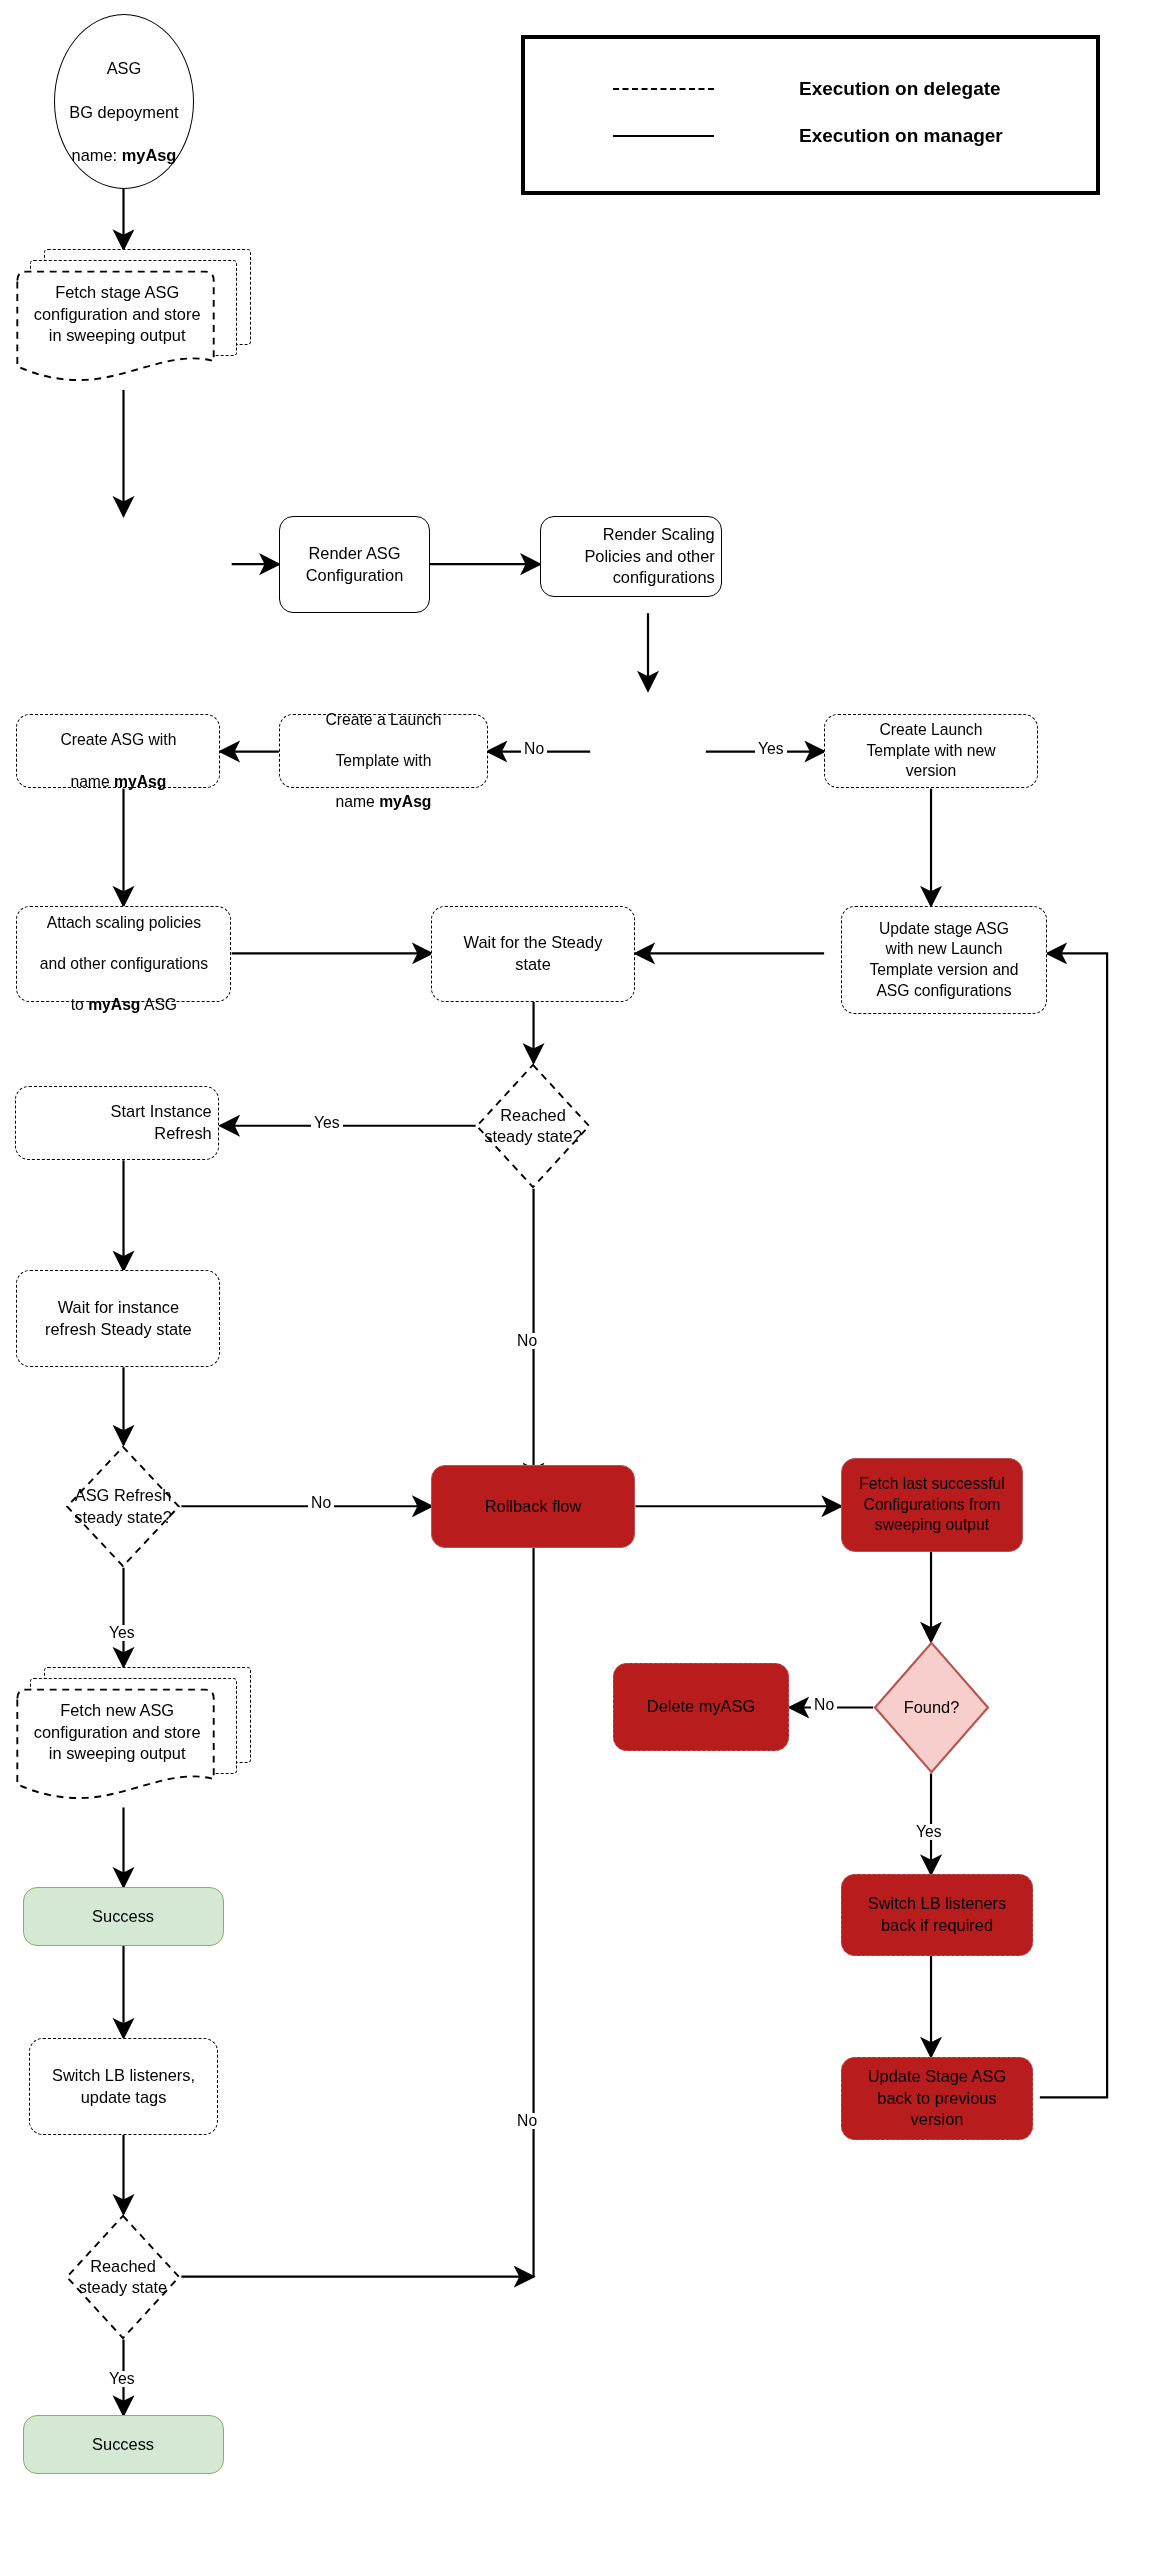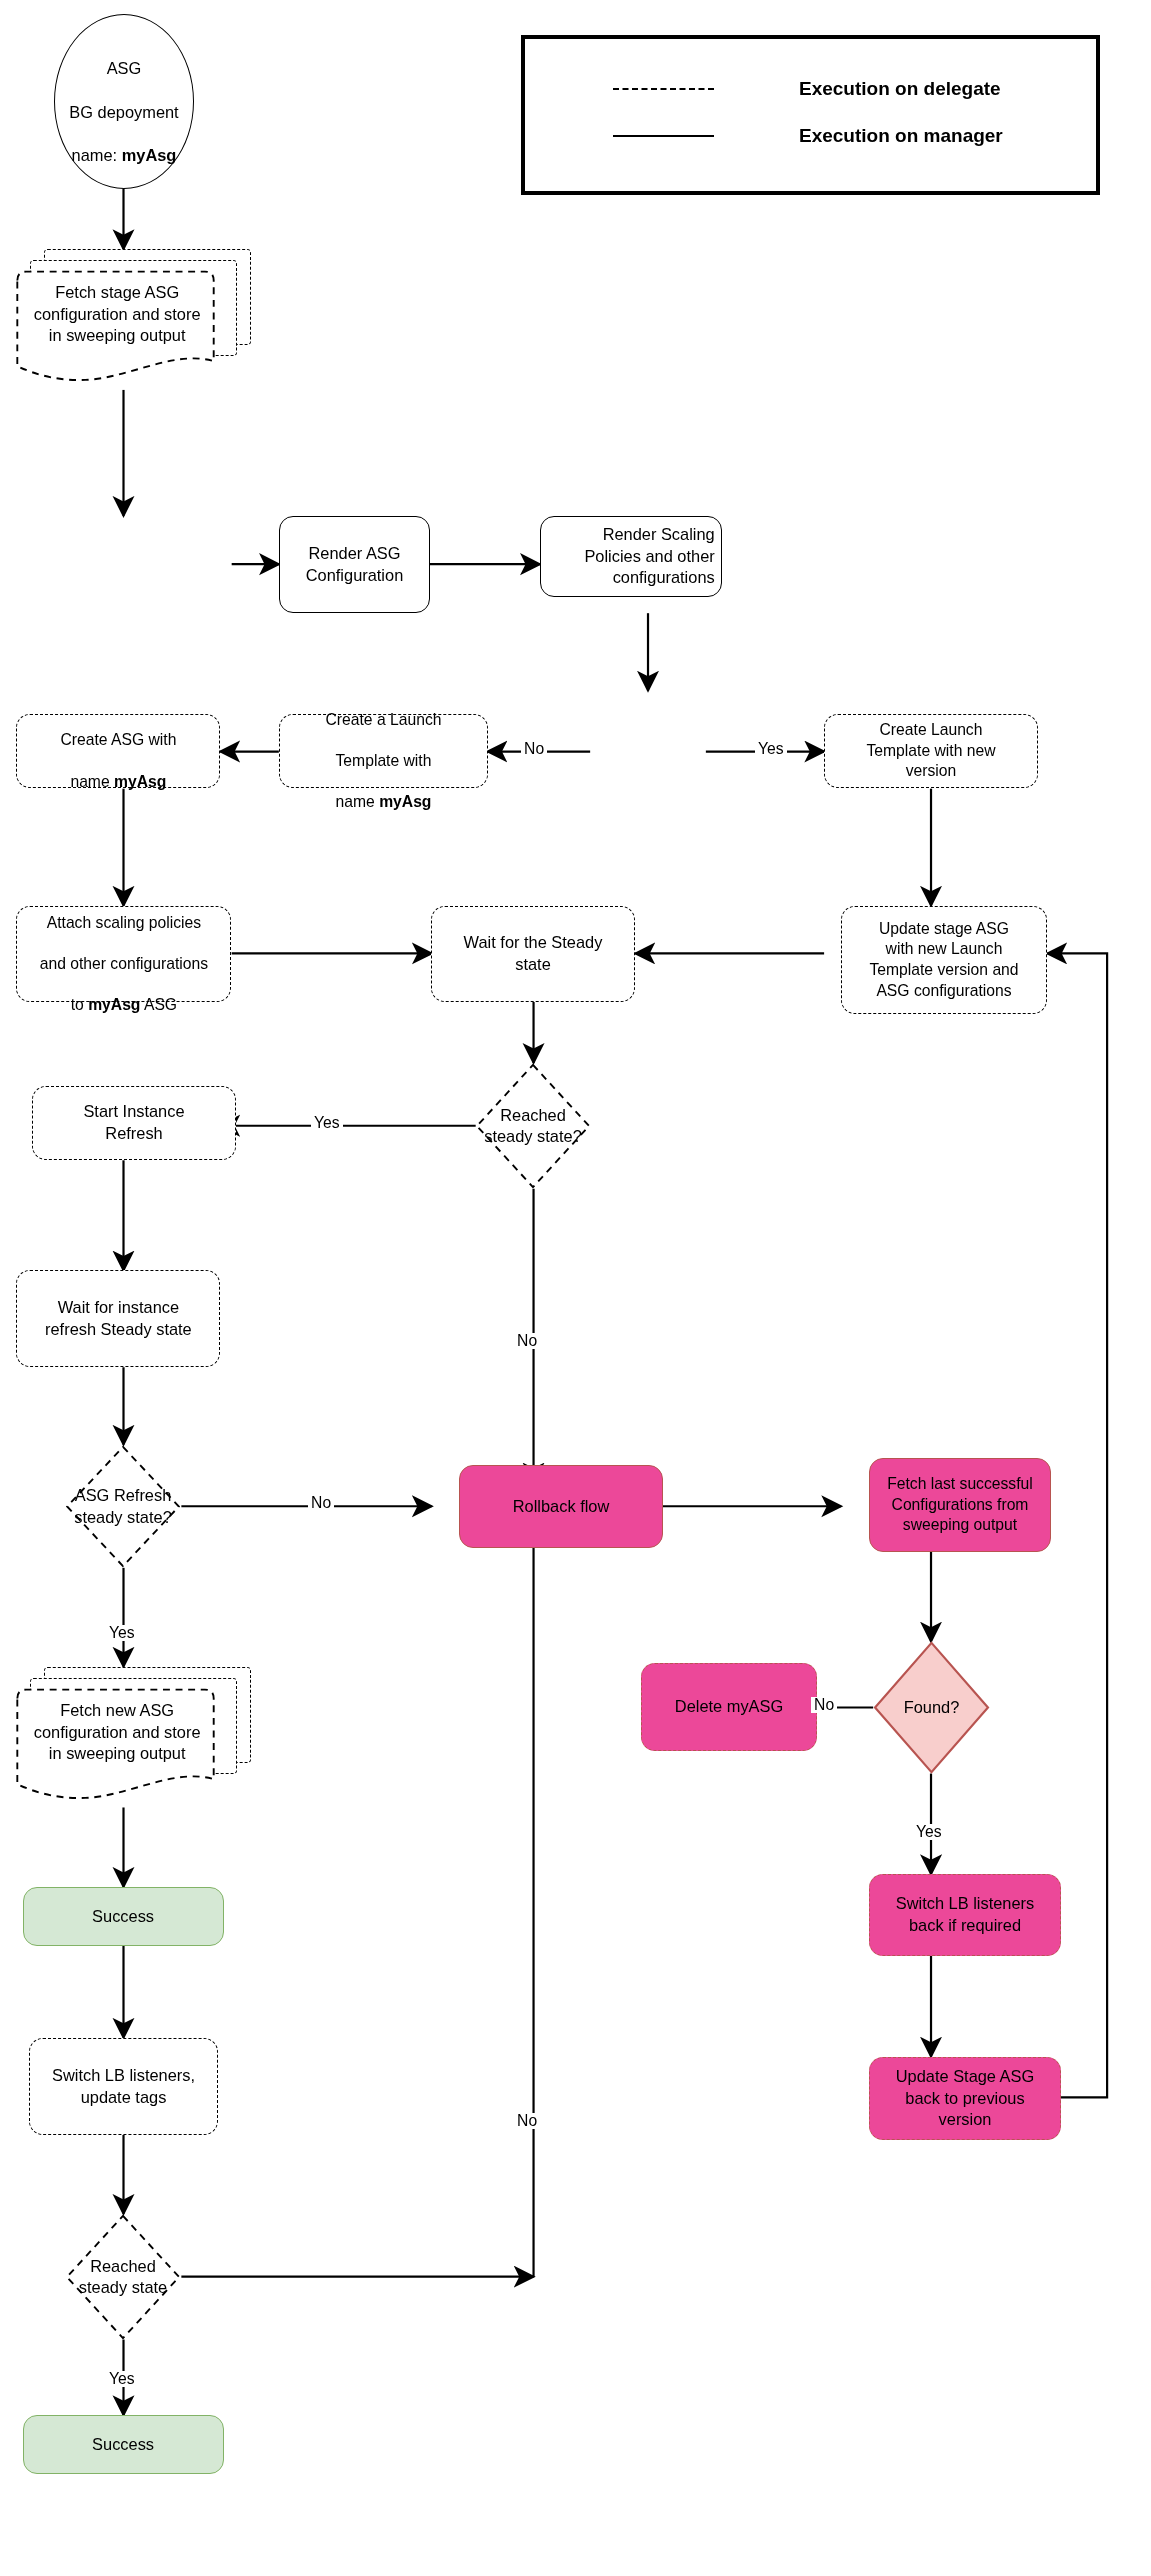--- a/index.html
+++ b/index.html
@@ -12,21 +12,21 @@
         font-size:16.4px;padding:3.8px 6.3px;}
   .node .txt{display:block;width:100%;white-space:pre-line;}
 
   
   .proc{border-radius:14px;background:#ffffff;}
   .solid{border:1.9px solid #000;}
   .dashed{border:1.9px dashed #000;}
 
   .term{border:1.9px solid #000;border-radius:50%;background:#fff;}
 
-  .red{background:#ec4899;margin-left:28px;}
+  .red{background:#b91c1c;}
   .red.solid{border:1.9px solid #b85450;}
   .red.dashed{border:1.9px dashed #b85450;}
   .green{background:#d5e8d4;border:1.9px solid #82b366;border-radius:14px;}
 
   
   .diamond{position:absolute;}
   .diamond .shape{position:absolute;left:0;top:0;width:100%;height:100%;}
   .diamond .lbl{position:absolute;left:-22%;top:0;width:144%;height:100%;
                 display:flex;align-items:center;justify-content:center;
                 text-align:center;font-size:16.4px;line-height:1.3;white-space:pre-line;z-index:3;}
@@ -215,21 +215,21 @@
   </div>
 
   <div class="diamond" style="left:475px;top:1063px;width:116px;height:126px;">
     <svg class="shape" viewBox="0 0 184 200">
       <polygon points="92,3 181,100 92,197 3,100" fill="#fff" stroke="#000" stroke-width="3" stroke-dasharray="11,9"></polygon>
     </svg>
     <div class="lbl">Reached
 steady state?</div>
   </div>
 
-  <div class="node proc dashed" style="left:32px;top:1086px;width:204px;height:74px;">
+  <div class="node proc dashed" style="left:15px;top:1086px;width:204px;height:74px;text-align:right;">
     <span class="txt">Start Instance
 Refresh</span>
   </div>
 
   <div class="node proc dashed" style="left:16.4px;top:1270px;width:204px;height:97px;">
     <span class="txt">Wait for instance
 refresh Steady state</span>
   </div>
 
   <div class="diamond" style="left:65px;top:1445px;width:116px;height:123px;">

